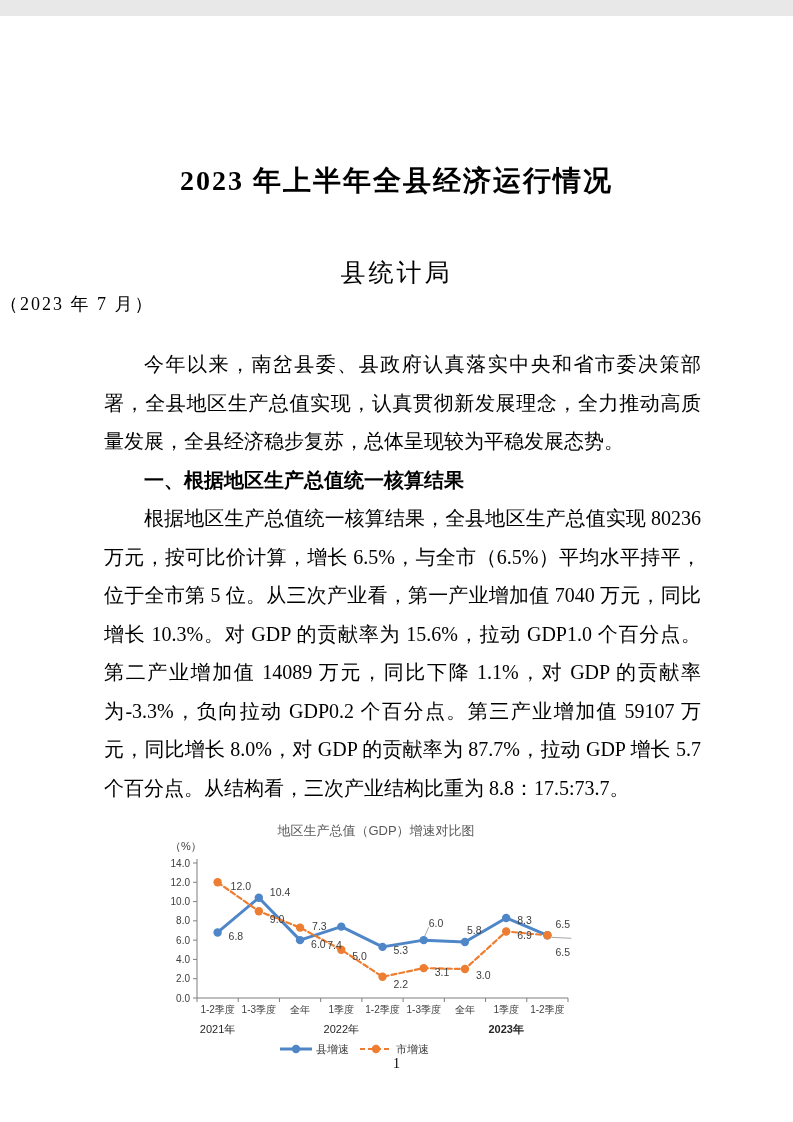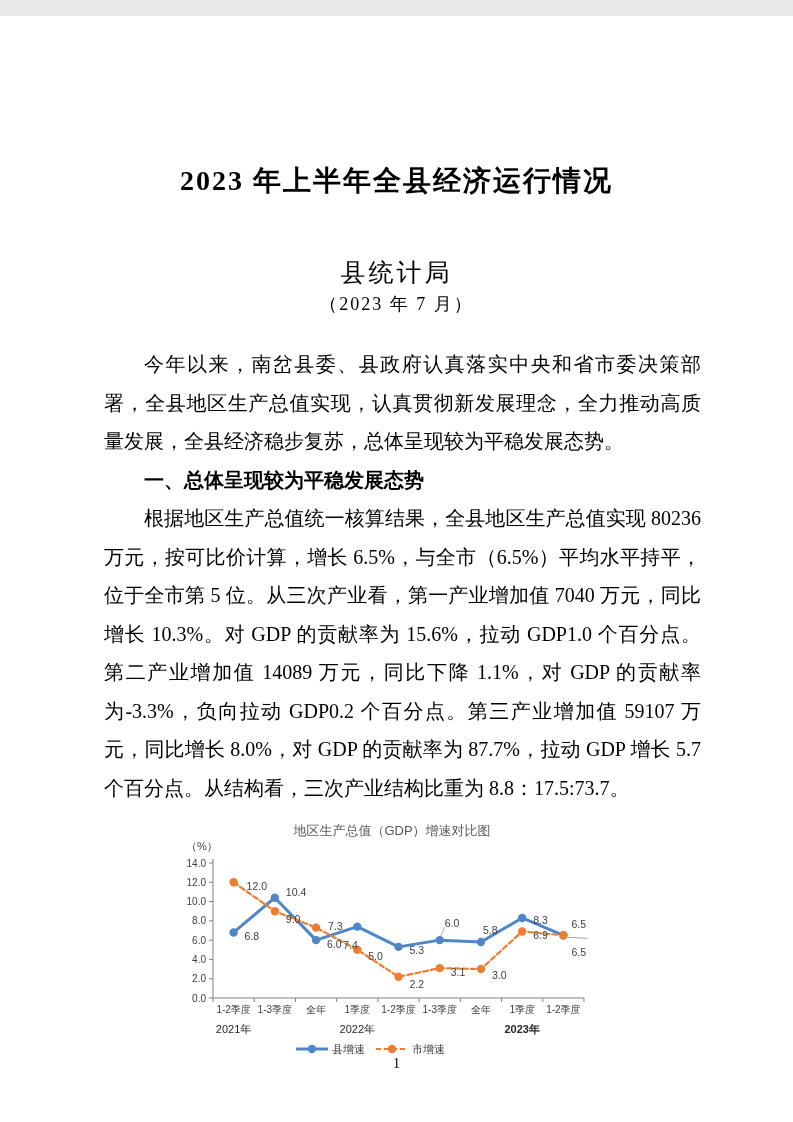--- a/index.html
+++ b/index.html
@@ -19,36 +19,36 @@
     font-size: 28px; font-weight: bold;
     letter-spacing: 2px;
     font-family: "Liberation Serif", "DejaVu Serif", serif;
   }
   .byline {
     position: absolute; top: 240px; left: 0; right: 0;
     text-align: center; font-size: 25px; letter-spacing: 3px;
   }
   .dateline {
     position: absolute; top: 276px; left: 0; right: 0;
-    text-align: center; font-size: 18px; letter-spacing: 2px;
+    font-size: 18px; letter-spacing: 2px;
   }
   .body-text {
     position: absolute; left: 104px; top: 329px; width: 597px;
     font-size: 20px; line-height: 38.5px;
     text-align: justify;
   }
   .body-text p { text-indent: 2em; margin: 0; }
   .section-heading {
     font-weight: bold;
     font-family: "Liberation Sans", "DejaVu Sans", sans-serif;
     text-indent: 2em;
   }
   .bold-run { font-weight: normal; }
   .chart-wrap {
-    position: absolute; left: 178px; top: 797px;
+    position: absolute; left: 162px; top: 797px;
     width: 460px; height: 252px;
   }
   .chart-wrap svg { display:block; }
   .page-number {
     position: absolute; top: 1040px; left: 0; right: 0;
     text-align: center; font-size: 14px;
     font-family: "Liberation Serif", serif;
   }
 </style>
 </head>
@@ -56,21 +56,21 @@
 
 <div class="page">
 
   <h1 class="doc-title">2023 年上半年全县经济运行情况</h1>
 
   <div class="byline">县统计局</div>
   <div class="dateline">（2023 年 7 月）</div>
 
   <div class="body-text">
     <p>今年以来，南岔县委、县政府认真落实中央和省市委决策部署，全县地区生产总值实现，认真贯彻新发展理念，全力推动高质量发展，全县经济稳步复苏，总体呈现较为平稳发展态势。</p>
-    <p class="section-heading">一、总体呈现较为平稳发展态势</p>
+    <p class="section-heading">一、根据地区生产总值统一核算结果</p>
     <p><span>根据地区生产总值统一核算结果，全县地区生产总值实现 80236 万元，按可比价计算，增长 6.5%，与全市（6.5%）平均水平持平，位于全市第 5 位。</span><span class="bold-run">从三次产业看，</span><span>第一产业增加值 7040 万元，同比增长 10.3%。对 GDP 的贡献率为 15.6%，拉动 GDP1.0 个百分点。第二产业增加值 14089 万元，同比下降 1.1%，对 GDP 的贡献率为-3.3%，负向拉动 GDP0.2 个百分点。第三产业增加值 59107 万元，同比增长 8.0%，对 GDP 的贡献率为 87.7%，拉动 GDP 增长 5.7 个百分点。</span><span class="bold-run">从结构看，</span><span>三次产业结构比重为 8.8：17.5:73.7。</span></p>
   </div>
 
   <div class="chart-wrap">
     <svg width="460" height="252" viewBox="0 0 460 252" xmlns="http://www.w3.org/2000/svg">
         <text x="214" y="22" font-size="13" fill="#595959" text-anchor="middle" font-family="&quot;Liberation Sans&quot;,&quot;DejaVu Sans&quot;,sans-serif" font-weight="normal">地区生产总值（GDP）增速对比图</text>
         <text x="8" y="37" font-size="11" fill="#404040" text-anchor="start" font-family="&quot;Liberation Sans&quot;,&quot;DejaVu Sans&quot;,sans-serif" font-weight="normal">（%）</text>
         <line x1="35" y1="46" x2="35" y2="185" stroke="#7F7F7F" stroke-width="1"></line>
         <line x1="31" y1="185" x2="35" y2="185" stroke="#7F7F7F" stroke-width="1"></line>
         <text x="28" y="188.5" font-size="10" fill="#404040" text-anchor="end" font-family="&quot;Liberation Sans&quot;,&quot;DejaVu Sans&quot;,sans-serif" font-weight="normal">0.0</text>

